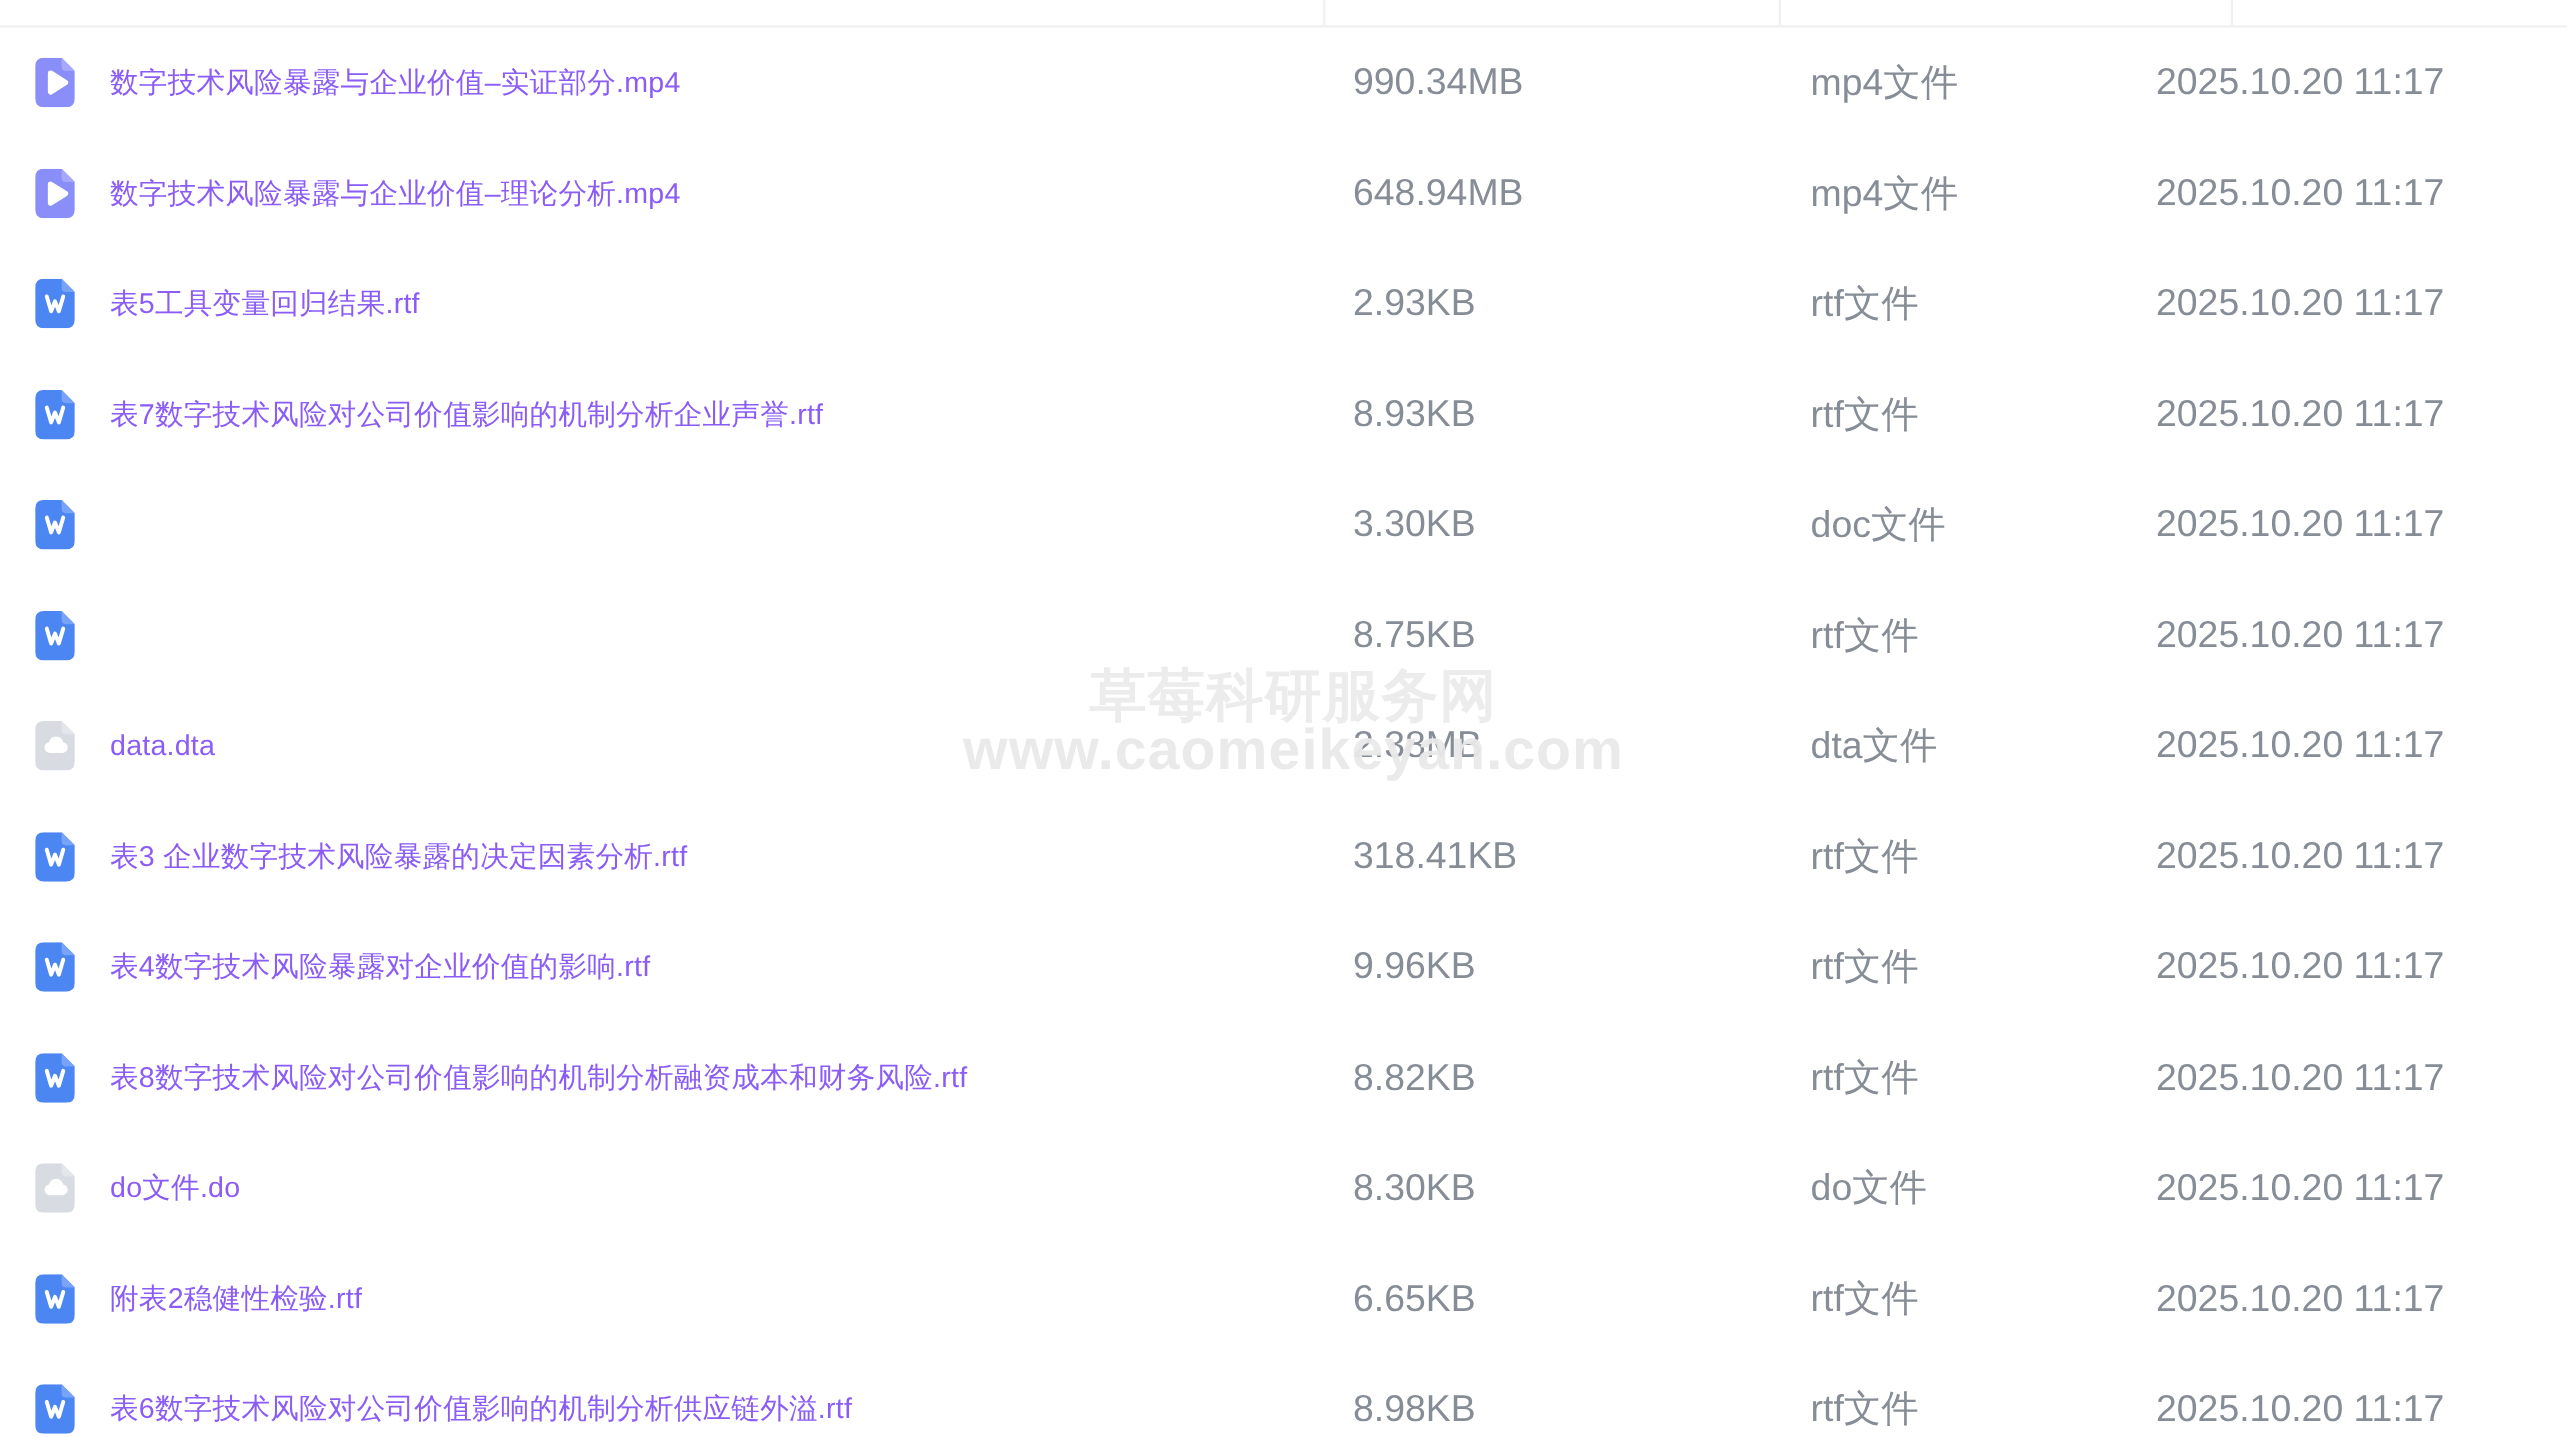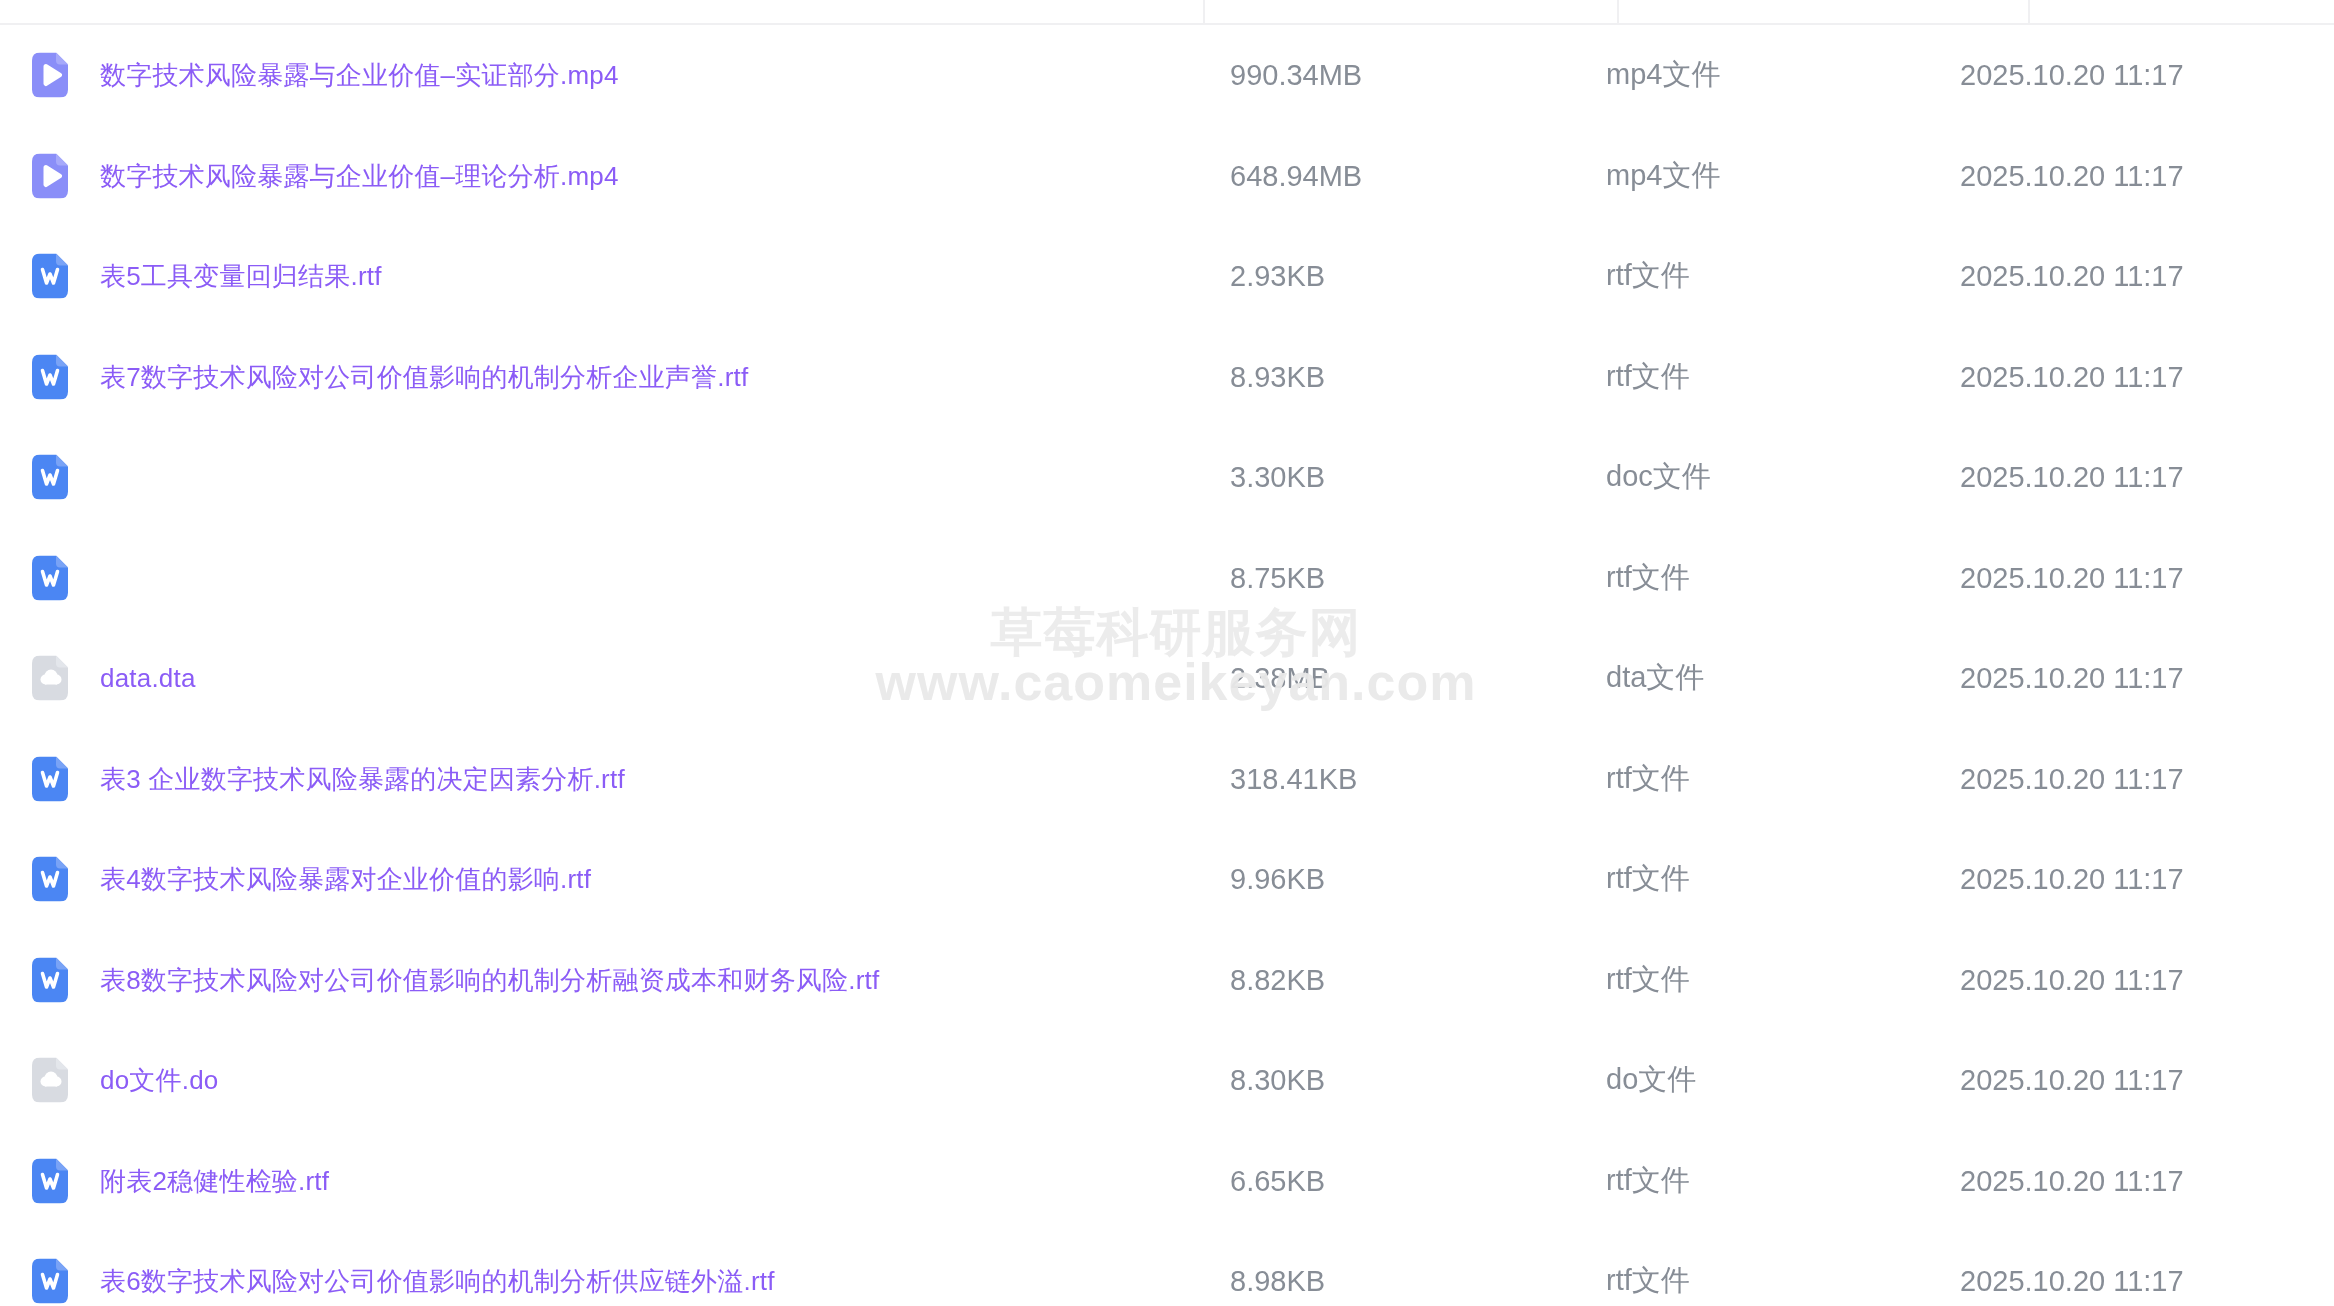--- a/index.html
+++ b/index.html
@@ -42,25 +42,25 @@
     left:32px; width:36px; height:45px;
   }
   .row .icon svg { display:block; }
   .row .name {
     left:100px;
     font-size:26px;
     color:#8b5cf6;
     letter-spacing:0.2px;
   }
   .row .meta {
-    font-size:29px;
+    font-size:34px;
     color:#878d96;
   }
   .row .size { left:1230px; }
-  .row .type { left:1606px; }
+  .row .type { left:1646px; }
   .row .date { left:1960px; }
 
   .watermark {
     position:absolute;
     left:1176px;
     transform:translateX(-50%);
     z-index:5;
     pointer-events:none;
     font-weight:bold;
     white-space:nowrap;

